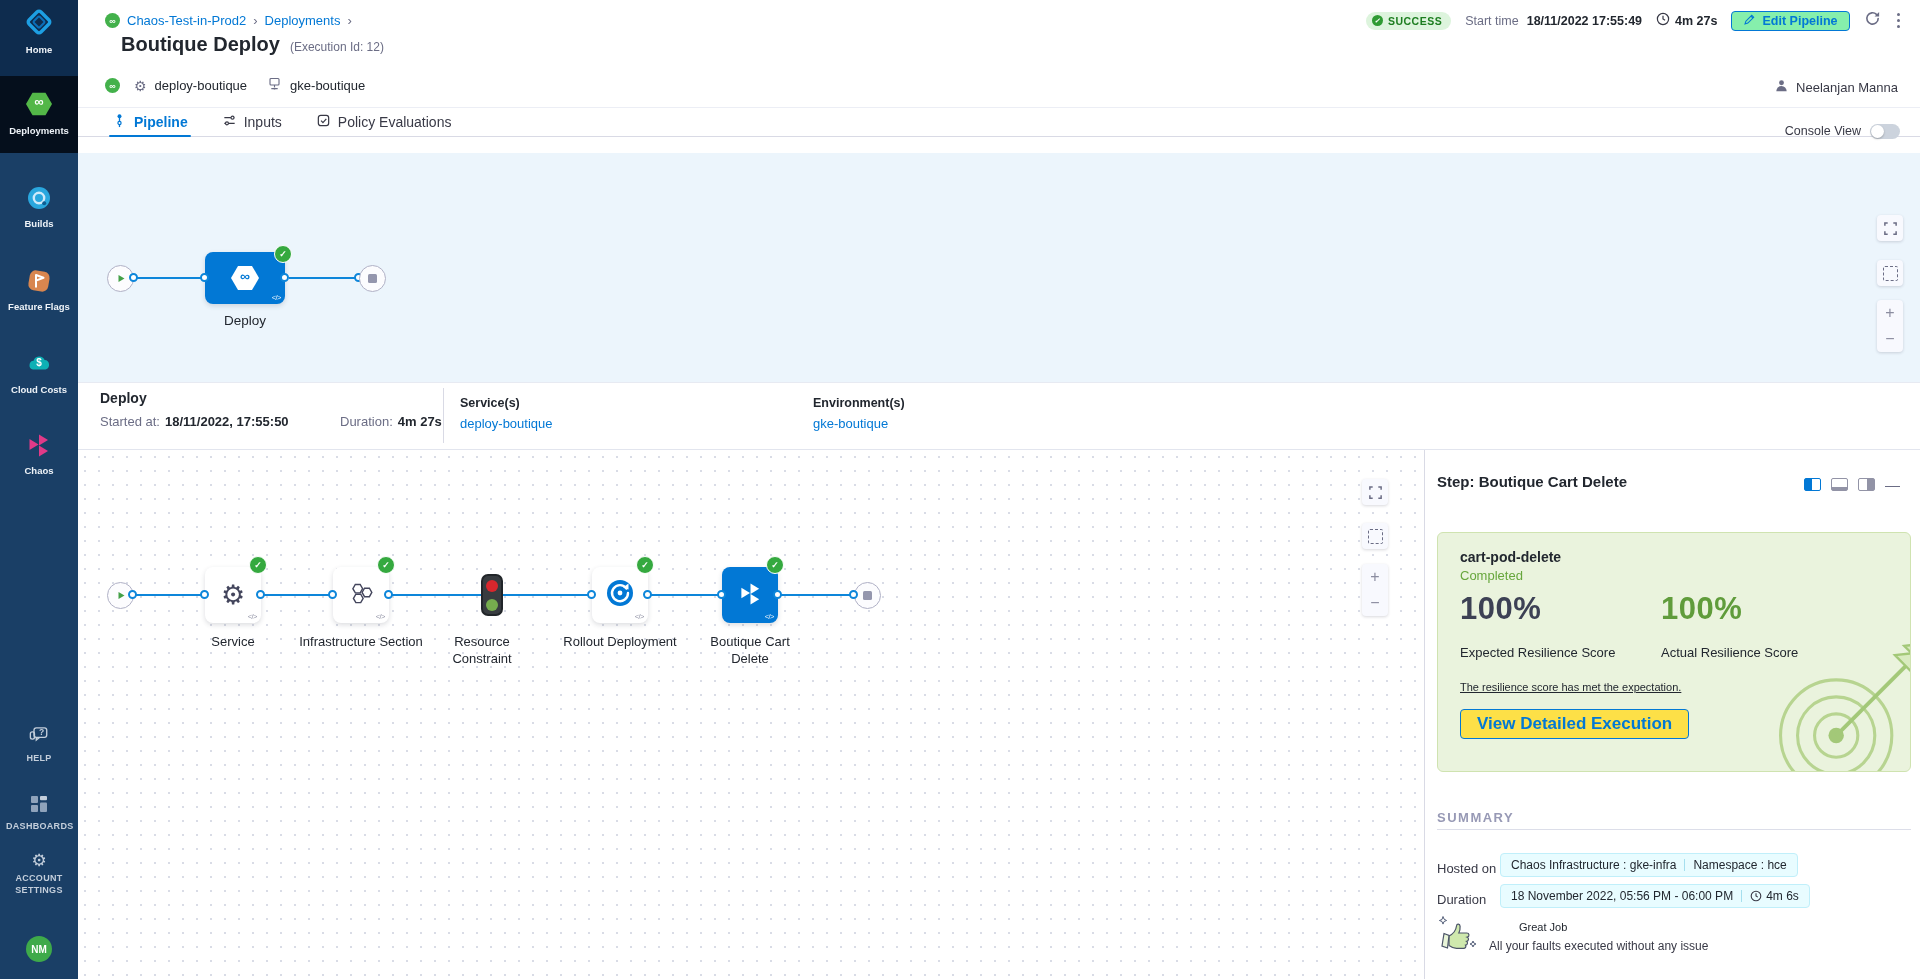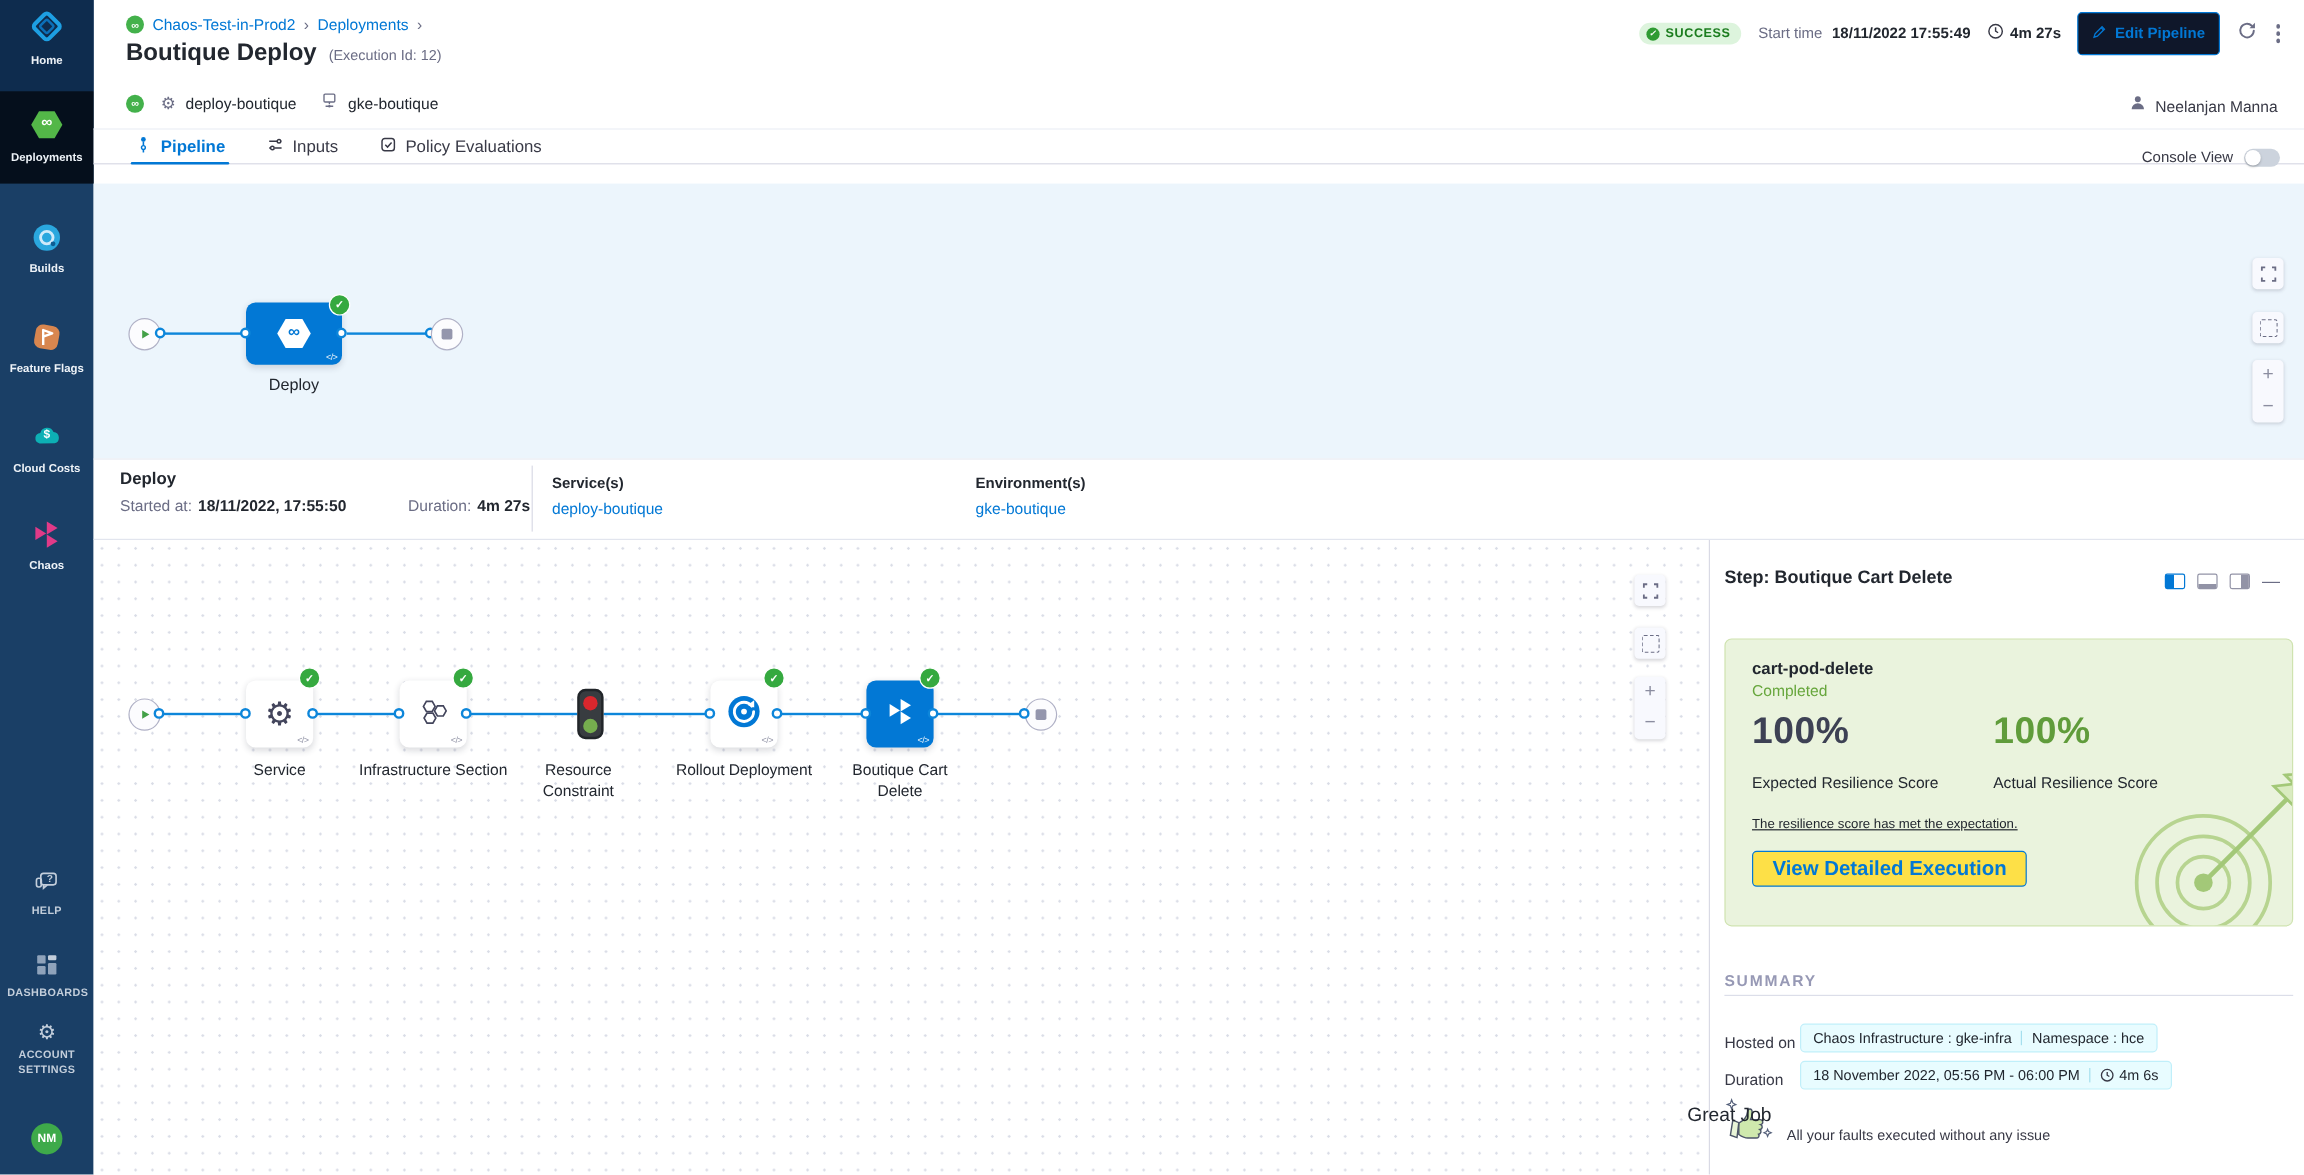--- a/index.html
+++ b/index.html
@@ -12,21 +12,21 @@
   .nav-item .lbl.dim{color:#c3cedb;font-size:9px;letter-spacing:.3px;padding:0 6px;line-height:1.3;}
   
   .crumb{color:#0278d5;font-size:13px;cursor:pointer;text-align:center;}
   .chev{color:#6b6d85;font-size:13px;}
   .cd-dot{width:15px;height:15px;border-radius:50%;background:#43b14b;color:#fff;font-size:9px;font-weight:700;display:inline-flex;align-items:center;justify-content:center;}
   .status-badge{background:#ddf4dd;color:#1c7d1f;font-size:10.5px;font-weight:700;letter-spacing:.5px;padding:3px 9px 3px 6px;border-radius:10px;display:inline-flex;align-items:center;gap:5px;}
   .badge-check{width:11px;height:11px;border-radius:50%;background:#2f9b33;display:inline-flex;align-items:center;justify-content:center;}
   .badge-check::after{content:"✓";color:#fff;font-size:7px;font-weight:700;}
   .muted12{font-size:12.5px;color:#6b6d85;}
   .strong12{font-size:12.5px;color:#22272f;font-weight:600;}
-  .edit-btn{display:inline-flex;align-items:center;gap:6px;height:36px;padding:0 11px;border:1px solid #0278d5;border-radius:4px;background:#0f172a;color:#0278d5;font-size:12.5px;font-weight:600;cursor:pointer;}
+  .edit-btn{display:inline-flex;align-items:center;gap:6px;height:20px;padding:0 11px;border:1px solid #0278d5;border-radius:4px;background:#86efac;color:#0278d5;font-size:12.5px;font-weight:600;cursor:pointer;}
   .kdot{width:3.5px;height:3.5px;border-radius:50%;background:#6b6d85;}
   
   .tabs-strip{position:absolute;left:78px;right:0;top:107px;height:30px;background:#fff;border-top:1px solid #eceef5;border-bottom:1px solid #d9dae5;display:flex;align-items:center;gap:34px;padding-left:34px;box-sizing:border-box;}
   .tab{display:flex;align-items:center;gap:7px;font-size:14px;color:#383946;height:100%;position:relative;cursor:pointer;}
   .tab.active{color:#0278d5;font-weight:700;}
   .tab.active::after{content:"";position:absolute;left:-3px;right:-3px;bottom:-1px;height:2.5px;background:#0278d5;border-radius:2px;}
   .toggle{width:30px;height:15px;border-radius:8px;background:#ccd3dd;position:relative;cursor:pointer;}
   .toggle .knob{position:absolute;left:1px;top:1px;width:13px;height:13px;border-radius:50%;background:#fff;box-shadow:0 1px 2px rgba(0,0,0,.25);}
   
   .edge{position:absolute;height:2px;background:#0d86da;}
@@ -170,21 +170,21 @@
 
   <div class="abs" style="left:105px;top:13px;display:flex;align-items:center;gap:7px;">
     <span class="cd-dot">∞</span>
     <a class="crumb">Chaos-Test-in-Prod2</a>
     <span class="chev">›</span>
     <a class="crumb">Deployments</a>
     <span class="chev">›</span>
   </div>
 
   <div class="abs" style="left:105px;top:33px;display:flex;align-items:baseline;gap:10px;">
-    <span style="font-size:20px;font-weight:700;color:#22272f;">Boutique Deploy</span>
+    <span style="font-size:20px;font-weight:700;color:#22272f;margin-left:16px;">Boutique Deploy</span>
     <span style="font-size:12px;color:#6b6d85;">(Execution Id: 12)</span>
   </div>
 
   <div class="abs" style="right:18px;top:10px;display:flex;align-items:center;gap:14px;">
     <span class="status-badge">
         <i class="badge-check"></i>
         <span>SUCCESS</span>
       </span>
     <span class="muted12">Start time</span>
     <span class="strong12" style="margin-left:-6px;">18/11/2022 17:55:49</span>
@@ -471,16 +471,16 @@
       </span>
     <span style="margin-left:-4px;">4m 6s</span>
   </div>
 
   <svg width="44" height="46" viewBox="0 0 44 46" class="abs" style="left:1437px;top:914px;">
     <path d="M6 2.5l1 2.6L9.6 6.5 7 7.5l-1 2.6-1-2.6L2.4 6.5 5 5.5z" fill="none" stroke="#55607a" stroke-width="1"></path>
     <path d="M36 27l.8 2L39 30l-2.2 1-.8 2-.8-2-2.2-1 2.2-1z" fill="none" stroke="#55607a" stroke-width="1"></path>
     <path d="M12 22c4-2 7-6 7.5-10 .3-2.6 3.4-2.4 3.6.4.15 2-.3 4.6-1.3 6.6h8c2.6 0 3 3.6.4 4.2 2 .8 1.6 3.8-.6 4.1 1.6 1.1.9 3.6-1.1 3.9 1 1.5-.1 3.2-2 3.2h-7c-3.2 0-5.5-1.6-7.5-3z" fill="#cfe9ad" stroke="#4c5568" stroke-width="1.2"></path>
     <path d="M7 19.5l5 2-1.5 12.5-5.5-2z" fill="#e9f5d8" stroke="#4c5568" stroke-width="1.2"></path>
   </svg>
-  <div class="abs" style="left:1406px;top:921px;font-size:16px;color:#22272f;">Great Job</div>
+  <div class="abs" style="left:1519px;top:921px;font-size:11px;color:#22272f;">Great Job</div>
   <div class="abs" style="left:1489px;top:939px;font-size:12px;color:#383946;">All your faults executed without any issue</div>
 
 </div>
 
 </body></html>

